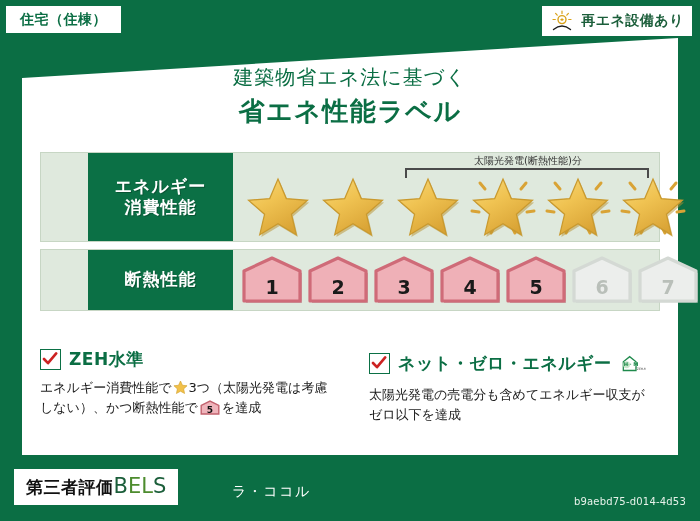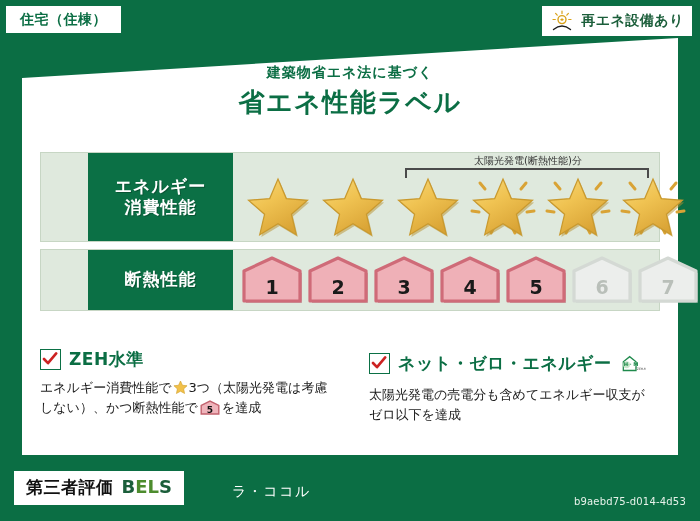--- a/index.html
+++ b/index.html
@@ -41,21 +41,21 @@
   .re-badge .lbl{
     color:#1b5e3a;font-weight:bold;font-size:14px;letter-spacing:0.5px;
   }
   .sun-ico{width:24px;height:22px;flex:none;display:block;}
 
   
   .title-wrap{
     position:absolute;left:0;right:0;top:64px;text-align:center;z-index:4;
   }
   .title-sub{
-    color:#0b6e44;font-weight:bold;font-size:14px;letter-spacing:1px;
+    color:#0b6e44;font-weight:normal;font-size:20px;letter-spacing:1px;
     margin-bottom:3px;
   }
   .title-main{
     color:#0b6e44;font-weight:bold;font-size:26px;letter-spacing:1.5px;
   }
 
   
   .perf{
     position:absolute;left:40px;top:152px;width:620px;z-index:4;
   }
@@ -136,24 +136,24 @@
     position:absolute;left:0;right:0;bottom:0px;text-align:center;
     font-size:9px;font-weight:bold;color:#111;line-height:1;
   }
   .zehm-logo{width:44px;height:30px;vertical-align:-9px;margin-left:1px;}
 
   
   .footer{position:absolute;left:0;right:0;bottom:0;height:66px;z-index:5;}
   .bels-box{
     position:absolute;left:14px;bottom:16px;
     background:#ffffff;padding:5px 12px 6px 12px;
-    display:flex;align-items:baseline;gap:8px;
+    display:flex;align-items:baseline;
   }
   .bels-box .jp{color:#111;font-weight:bold;font-size:17px;letter-spacing:0.5px;}
-  .bels-box .bels{font-weight:bold;font-size:18px;letter-spacing:0px;}
+  .bels-box .bels{font-weight:normal;font-size:21px;letter-spacing:0px;}
   .bels .b1{color:#1b5e3a;}
   .bels .b2{color:#4d8c2e;}
   .bels .b3{color:#1b5e3a;}
   .vendor{
     position:absolute;left:232px;bottom:20px;
     color:#ffffff;font-size:14px;letter-spacing:1.5px;
   }
   .eval{
     position:absolute;right:14px;bottom:31px;
     color:#ffffff;font-size:14px;font-weight:bold;letter-spacing:0.5px;

